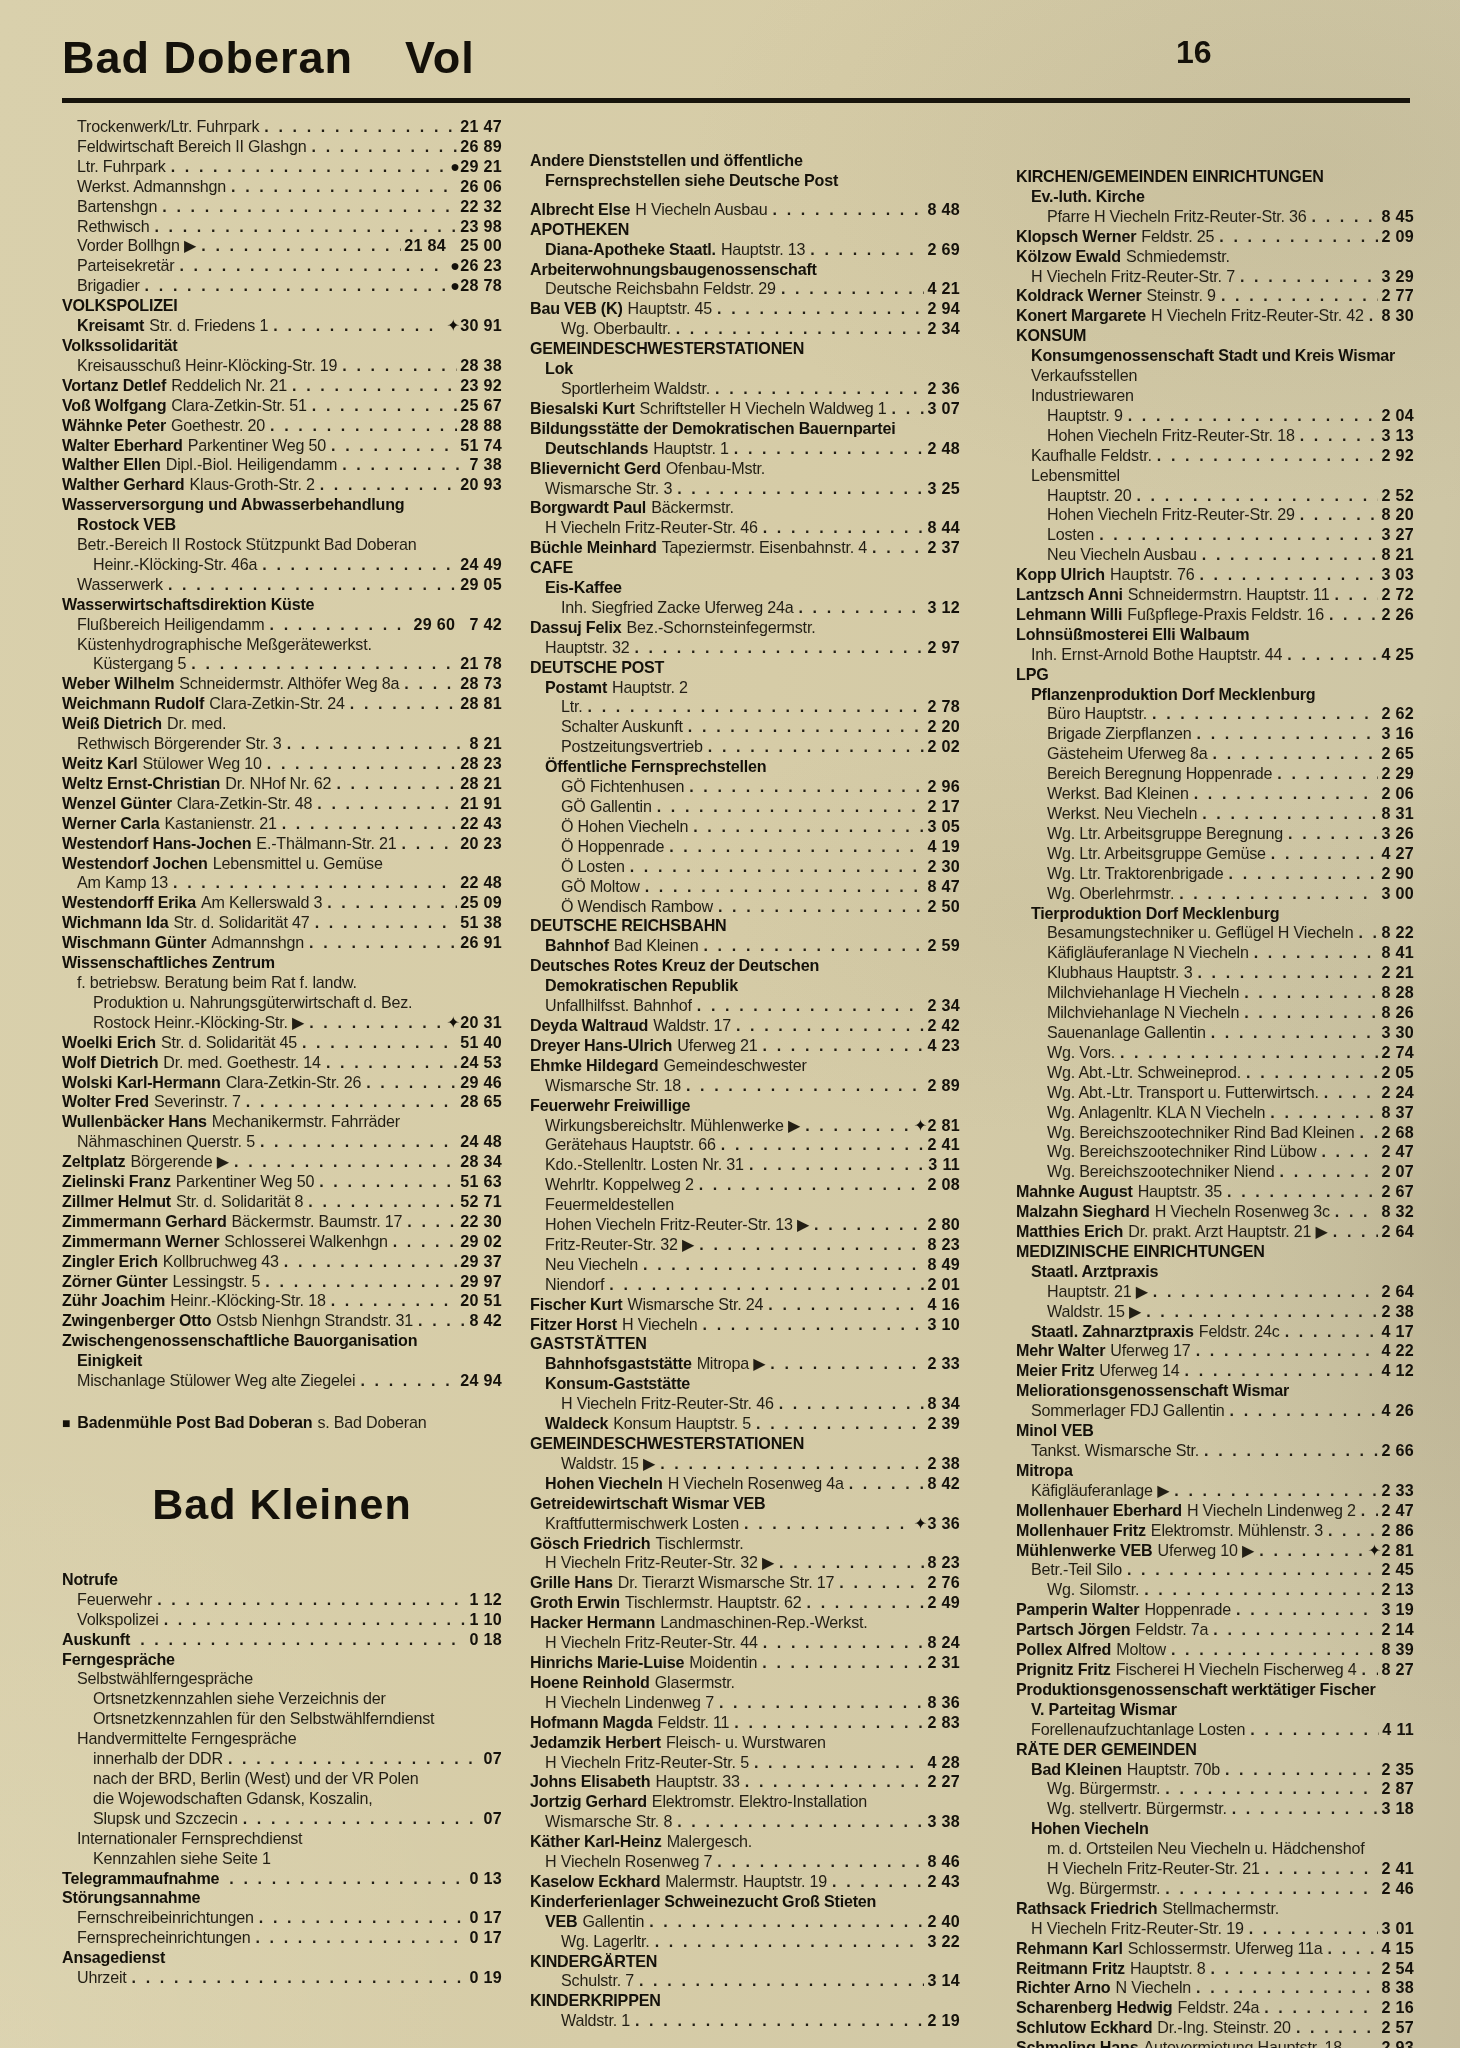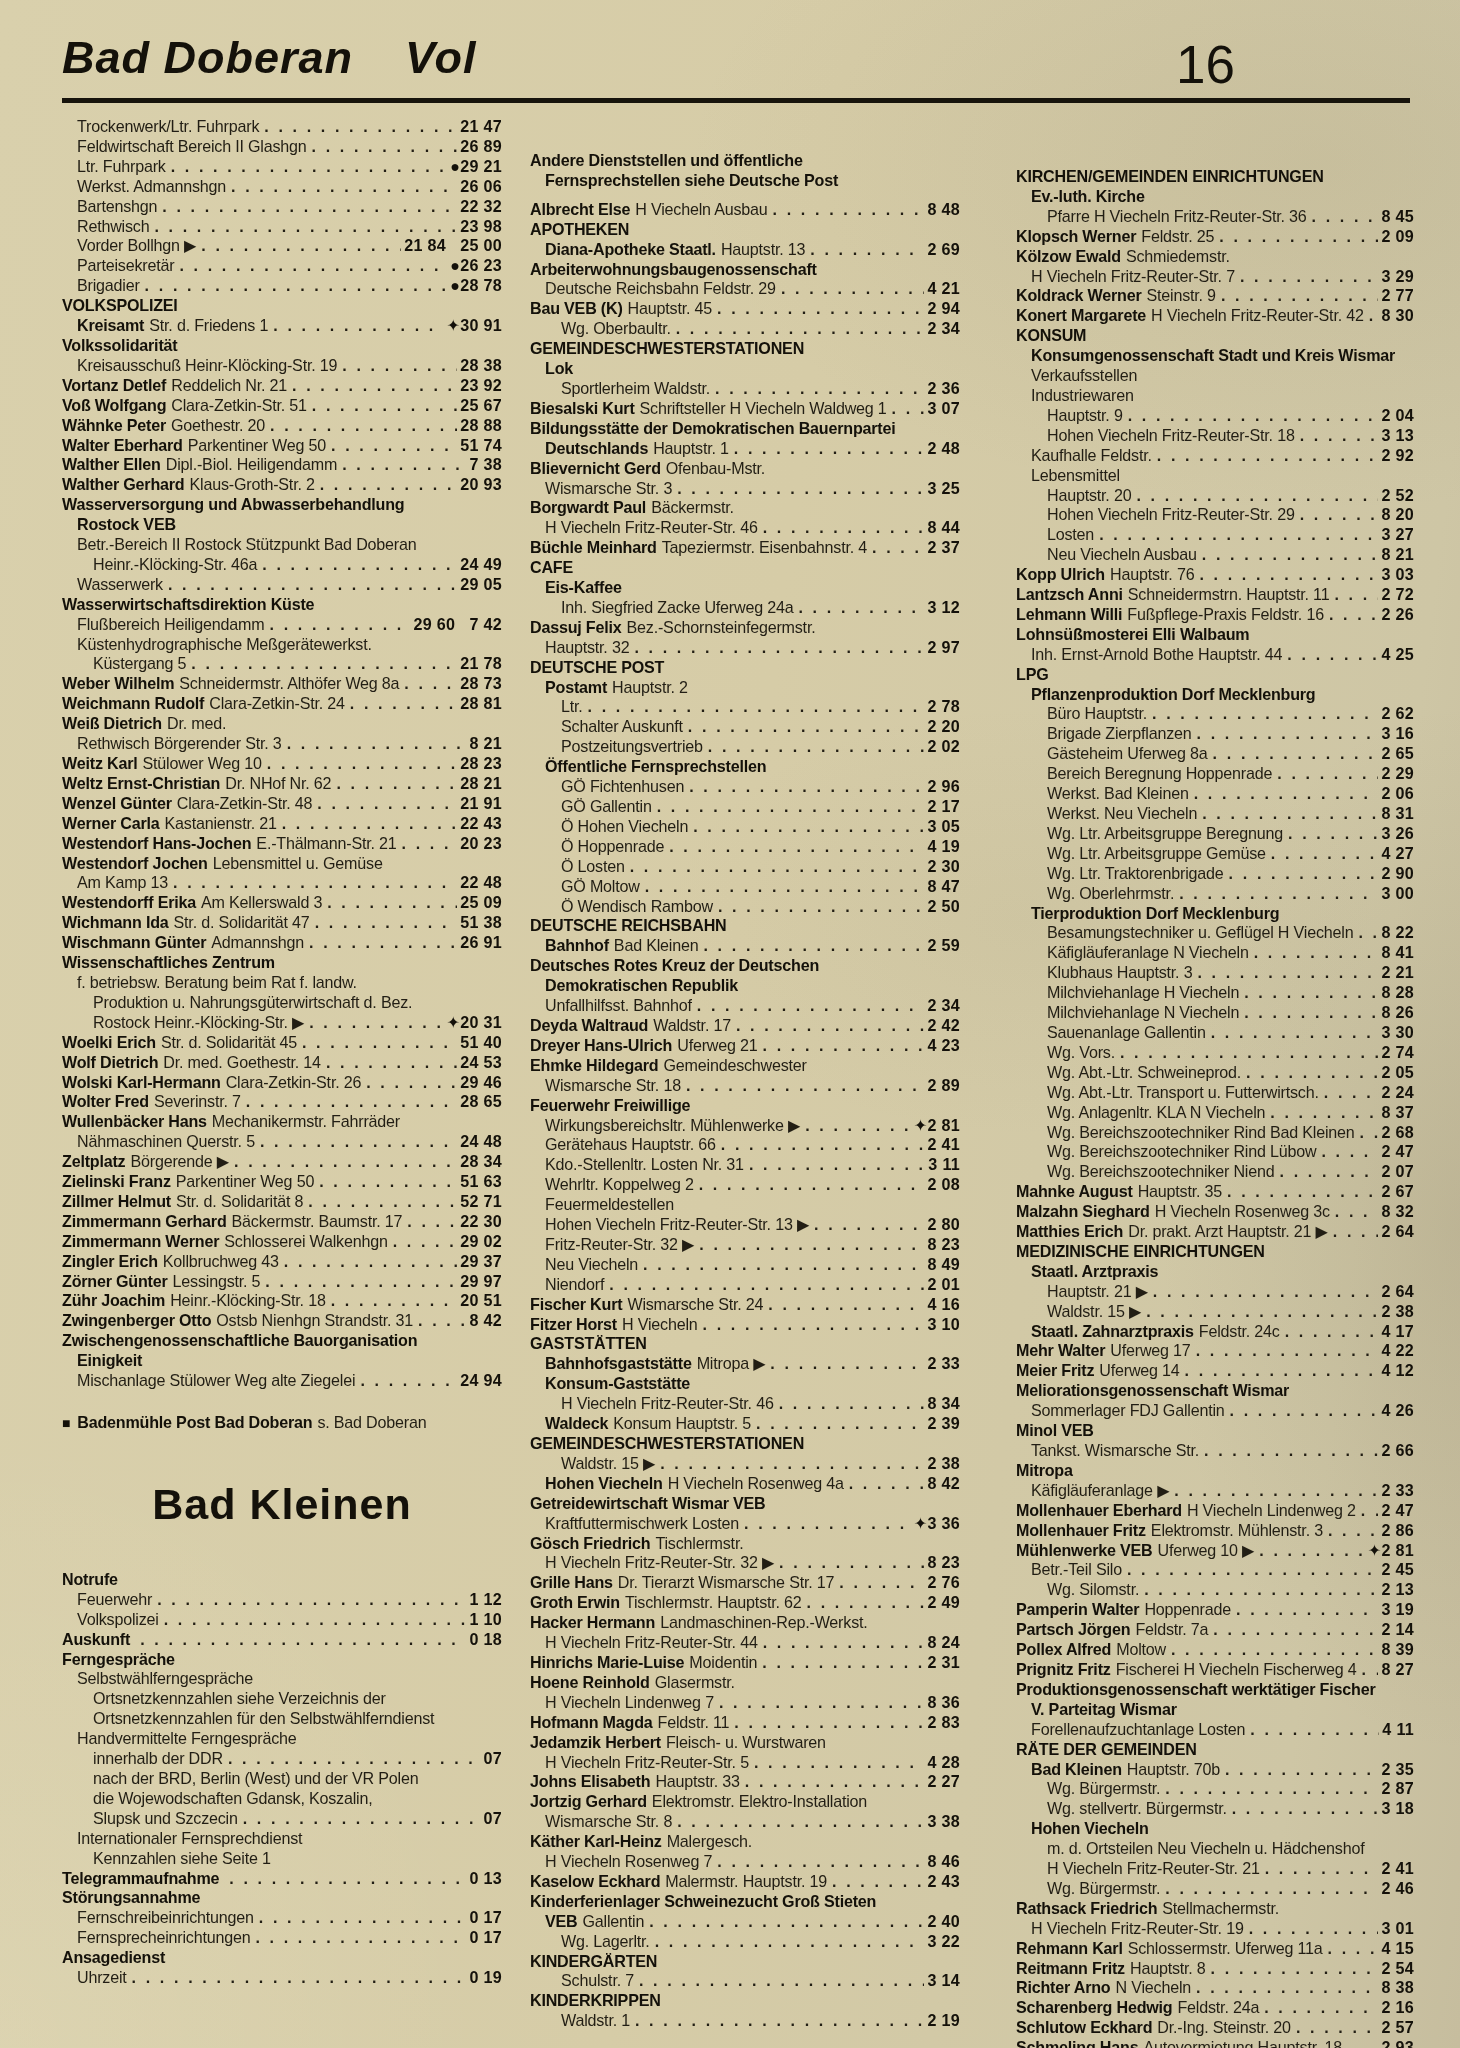--- a/index.html
+++ b/index.html
@@ -8,23 +8,23 @@
     font-family:"Liberation Sans","DejaVu Sans",sans-serif;
     color:#211d13;
     background:
       radial-gradient(900px 500px at 90% 8%, rgba(140,128,95,0.13), transparent 70%),
       radial-gradient(700px 900px at 0% 100%, rgba(255,252,230,0.10), transparent 70%),
       radial-gradient(500px 300px at 70% 45%, rgba(150,140,105,0.08), transparent 72%),
       radial-gradient(400px 700px at 100% 60%, rgba(120,110,82,0.16), transparent 75%),
       linear-gradient(97deg,#d9d0ac 0%,#d6cca7 50%,#cec6a5 88%,#c6bd9e 100%);
   }
   .header{position:relative;padding:32px 48px 0 62px;height:58px;}
-  .h-title{font-size:45px;font-weight:700;letter-spacing:1px;color:#14110a;white-space:nowrap;font-style:italic;}
+  .h-title{font-size:45px;font-weight:700;letter-spacing:1px;color:#14110a;white-space:nowrap;}
   .h-vol{margin-left:52px;}
-  .h-num{position:absolute;left:1176px;top:34px;font-size:53px;font-weight:400;color:#14110a;}
+  .h-num{position:absolute;left:1176px;top:34px;font-size:32px;font-weight:700;color:#14110a;}
   .rule{height:5px;background:#17140c;margin:8px 50px 0 62px;}
   .cols{display:flex;padding:14px 48px 0 62px;}
   .col{flex:none;}
   .col-0{width:440px;}
   .col-1{width:430px;margin-left:28px;}
   .col-2{width:398px;margin-left:56px;}
   .row{display:flex;align-items:baseline;line-height:19.9px;font-size:16.1px;letter-spacing:-0.2px;overflow:hidden;}
   .ind1{padding-left:15px;}
   .ind2{padding-left:31px;}
   .b{font-weight:700;white-space:pre;margin-right:5px;color:#14110a;}

